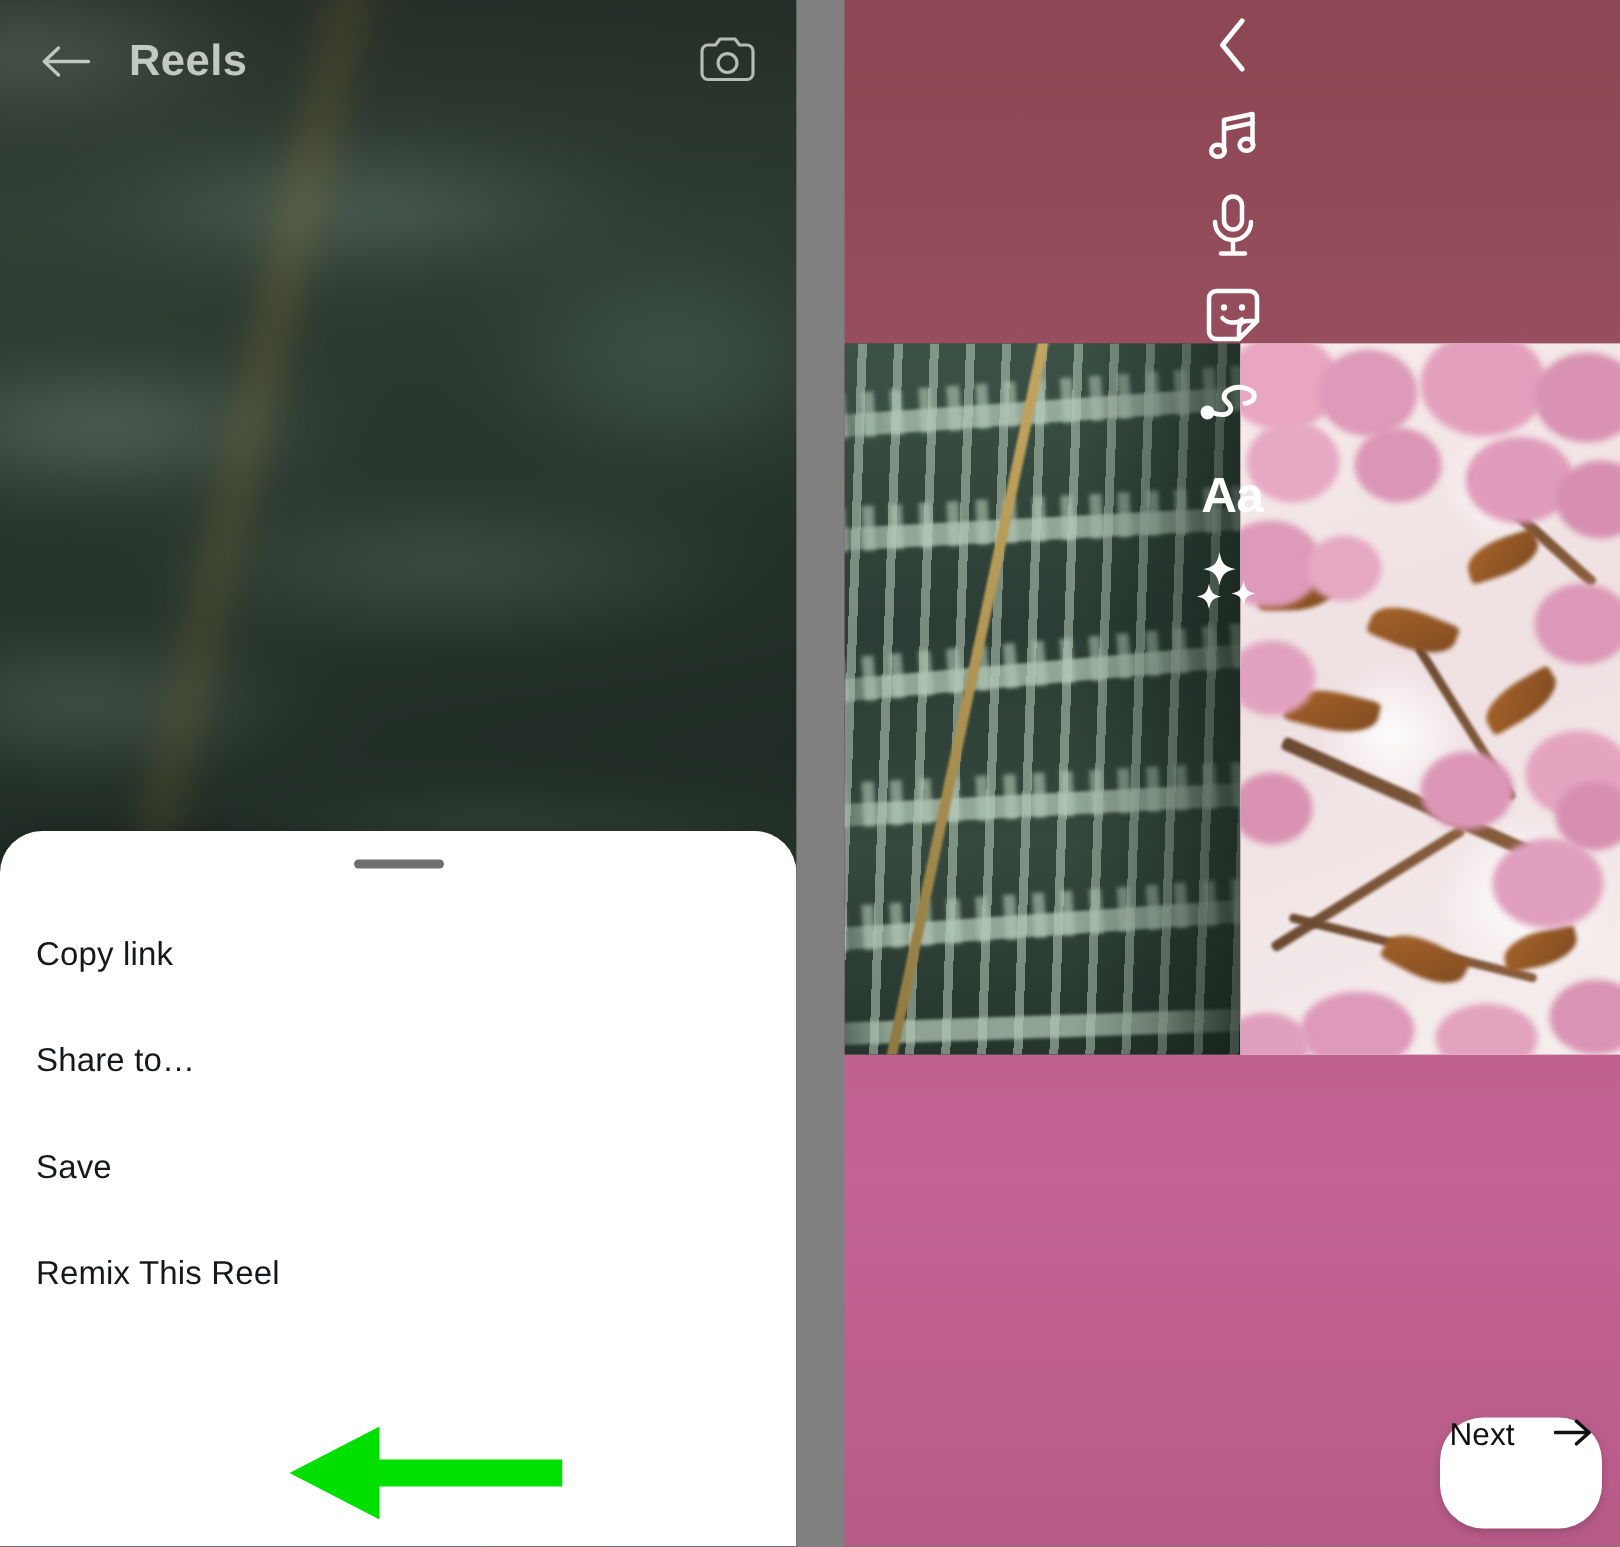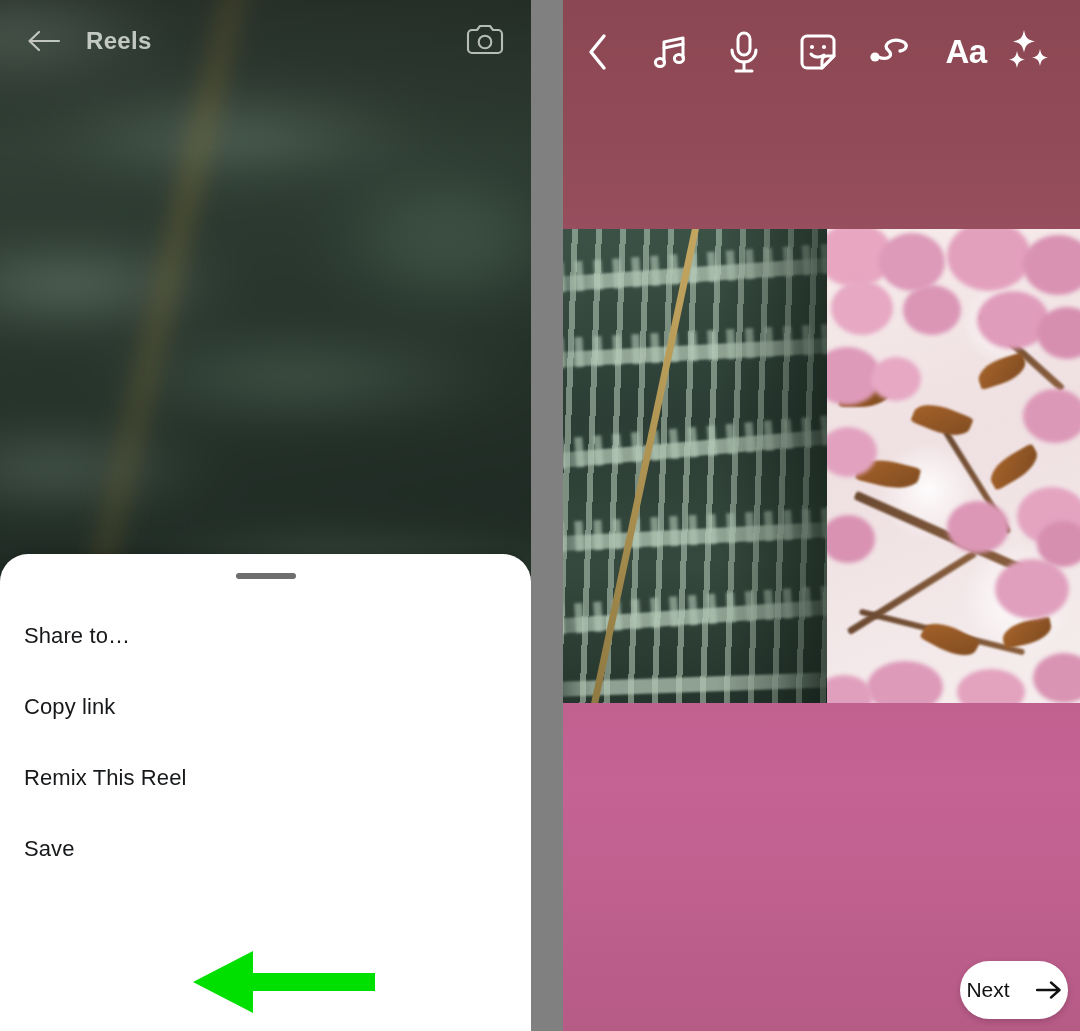--- a/index.html
+++ b/index.html
@@ -37,21 +37,21 @@
     position:absolute; left:0; top:0; width:100%; height:150px;
     background:linear-gradient(180deg, rgba(0,0,0,.30), rgba(0,0,0,0));
   }
 
   #left-header {
     position:absolute; left:0; top:0; width:531px; height:82px;
     display:flex; align-items:center; padding:0 18px;
   }
   .hdr-back { width:52px; height:52px; display:flex; align-items:center; justify-content:center; }
   .hdr-title {
-    font-size:24px; font-weight:bold; color:rgba(226,230,226,.82);
+    font-size:29px; font-weight:bold; color:rgba(226,230,226,.82);
     margin-left:16px; letter-spacing:.3px;
   }
   .hdr-cam { margin-left:auto; width:56px; height:52px; display:flex; align-items:center; justify-content:center; }
 
   
   #bottom-sheet {
     position:absolute; left:0; bottom:0; width:531px; height:477px;
     background:#ffffff; border-radius:28px 28px 0 0;
     box-shadow:0 -2px 10px rgba(0,0,0,.18);
   }
@@ -73,21 +73,21 @@
 
   
   #right-panel {
     position:absolute; left:563px; top:0; width:517px; height:1031px; overflow:hidden;
     background:linear-gradient(180deg,
         #8b4753 0%, #934c59 16%, #9e5267 34%,
         #b35a7e 50%, #be5f8c 62%, #c46394 76%, #bd5f8d 90%, #b65a86 100%);
   }
   #right-toolbar {
     position:absolute; left:0; top:0; width:517px; height:104px;
-    display:flex; align-items:center; z-index:5;
+    display:flex; align-items:center; z-index:5;flex-direction:column;
   }
   .tb-btn {
     flex:0 0 auto; display:flex; align-items:center; justify-content:center;
     height:60px; color:#fff;
   }
   .tb-back { width:70px; }
   .tb-icon { width:74px; }
   .tb-aa { width:74px; font-size:33px; font-weight:bold; color:#fff; letter-spacing:-.5px; }
   .tb-spark { width:62px; margin-left:-2px; }
 
@@ -135,22 +135,22 @@
     position:absolute; background:linear-gradient(90deg,#6b4a32,#8a5f3e);
     border-radius:3px; filter:blur(.9px);
   }
   .bleaf {
     position:absolute; background:linear-gradient(140deg,#a8642b,#7d4a20);
     border-radius:60% 10% 60% 10%; filter:blur(1.3px);
   }
 
   #next-button {
     position:absolute; right:12px; bottom:12px;
-    width:108px; height:58px; border-radius:29px; background:#fff;
-    display:flex; align-items:center; justify-content:center; gap:26px;
+    width:108px; height:74px; border-radius:29px; background:#fff;
+    display:flex; align-items:flex-start; justify-content:center; gap:26px;
     box-shadow:0 2px 6px rgba(0,0,0,.18);
   }
   #next-button .nb-label { font-size:21px; color:#111; font-weight:normal; }
 </style>
 </head>
 <body>
 
 <div id="root">
 
   <div id="left-panel">
@@ -170,30 +170,30 @@
           <path d="M3 10 a4 4 0 0 1 4-4 h5 l3-4 h10 l3 4 h5 a4 4 0 0 1 4 4 v15 a4 4 0 0 1 -4 4 h-26 a4 4 0 0 1 -4 -4 z" fill="none" stroke="rgba(222,228,222,.78)" stroke-width="2.1" stroke-linejoin="round"></path>
           <circle cx="20" cy="18" r="6.3" fill="none" stroke="rgba(222,228,222,.78)" stroke-width="2.1"></circle>
         </svg>
       </div>
     </div>
 
     <div id="bottom-sheet">
       <div id="sheet-handle"></div>
       <div id="menu-list">
         <div class="menu-item">
+          <span>Copy link</span>
+        </div>
+        <div class="menu-item">
           <span>Share to…</span>
         </div>
         <div class="menu-item">
-          <span>Copy link</span>
+          <span>Save</span>
         </div>
         <div class="menu-item">
           <span>Remix This Reel</span>
-        </div>
-        <div class="menu-item">
-          <span>Save</span>
         </div>
       </div>
     </div>
 
     <svg id="annot-arrow" viewBox="0 0 182 62">
       <path d="M0 31 L60 0 L60 22 L182 22 L182 40 L60 40 L60 62 Z" fill="#00E000"></path>
     </svg>
   </div>
 
   <div id="divider"></div>

